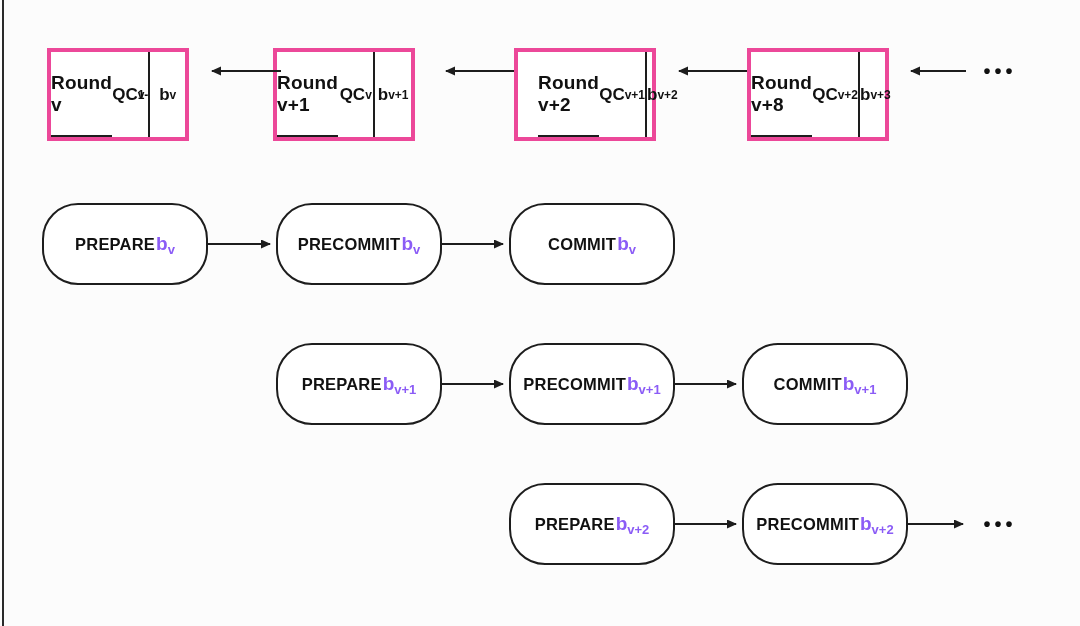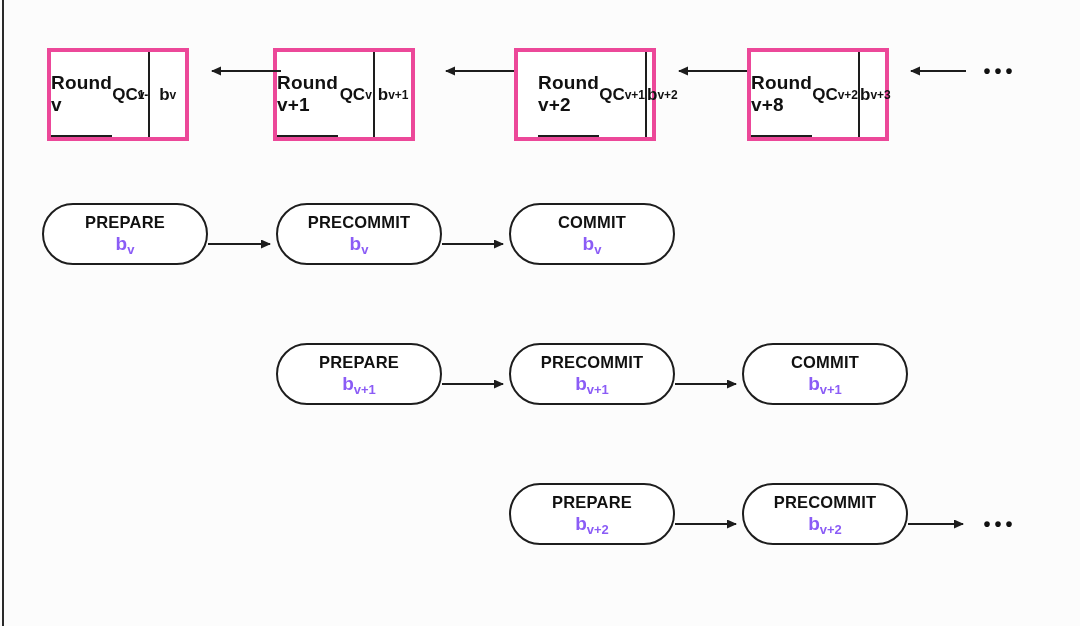--- a/index.html
+++ b/index.html
@@ -47,27 +47,27 @@
   .cell-b  { flex: 1; }
   sub {
     font-size: 12px;
     line-height: 0;
     vertical-align: -4px;
     font-weight: 700;
   }
   
   .phase-pill {
     position: absolute;
-    width: 166px; height: 62px;
+    width: 166px; height: 82px;
     background: #ffffff;
     border: 2px solid #1d1d1d;
     border-radius: 36px;
     box-sizing: border-box;
     display: flex;
-    flex-direction: column;
+    flex-direction: row;
     align-items: center;
     justify-content: center;
     gap: 1px;
   }
   .phase-label {
     font-size: 16.5px; font-weight: 700; color: #111;
     letter-spacing: 0.2px;
   }
   .phase-block {
     font-size: 19px; font-weight: 700; color: #8b5cf6;

